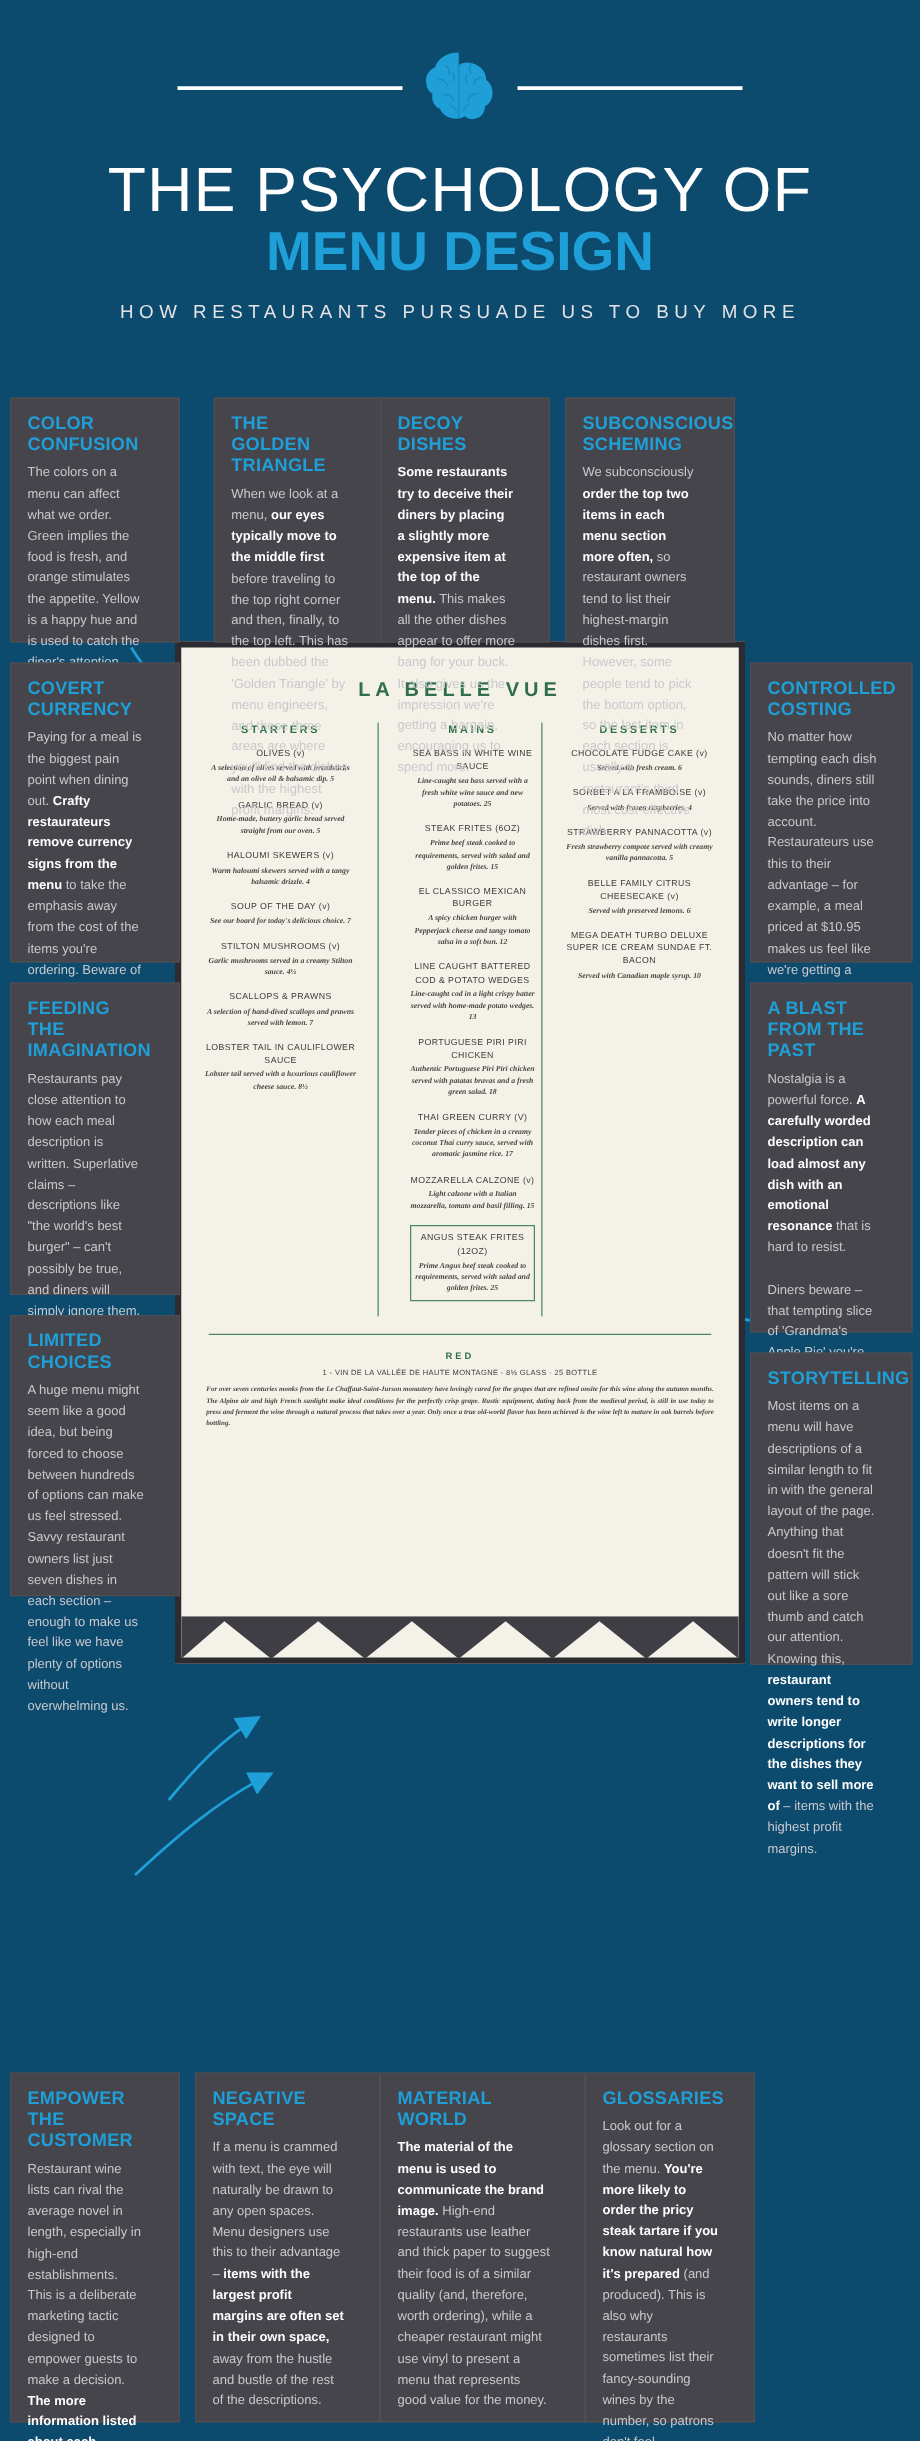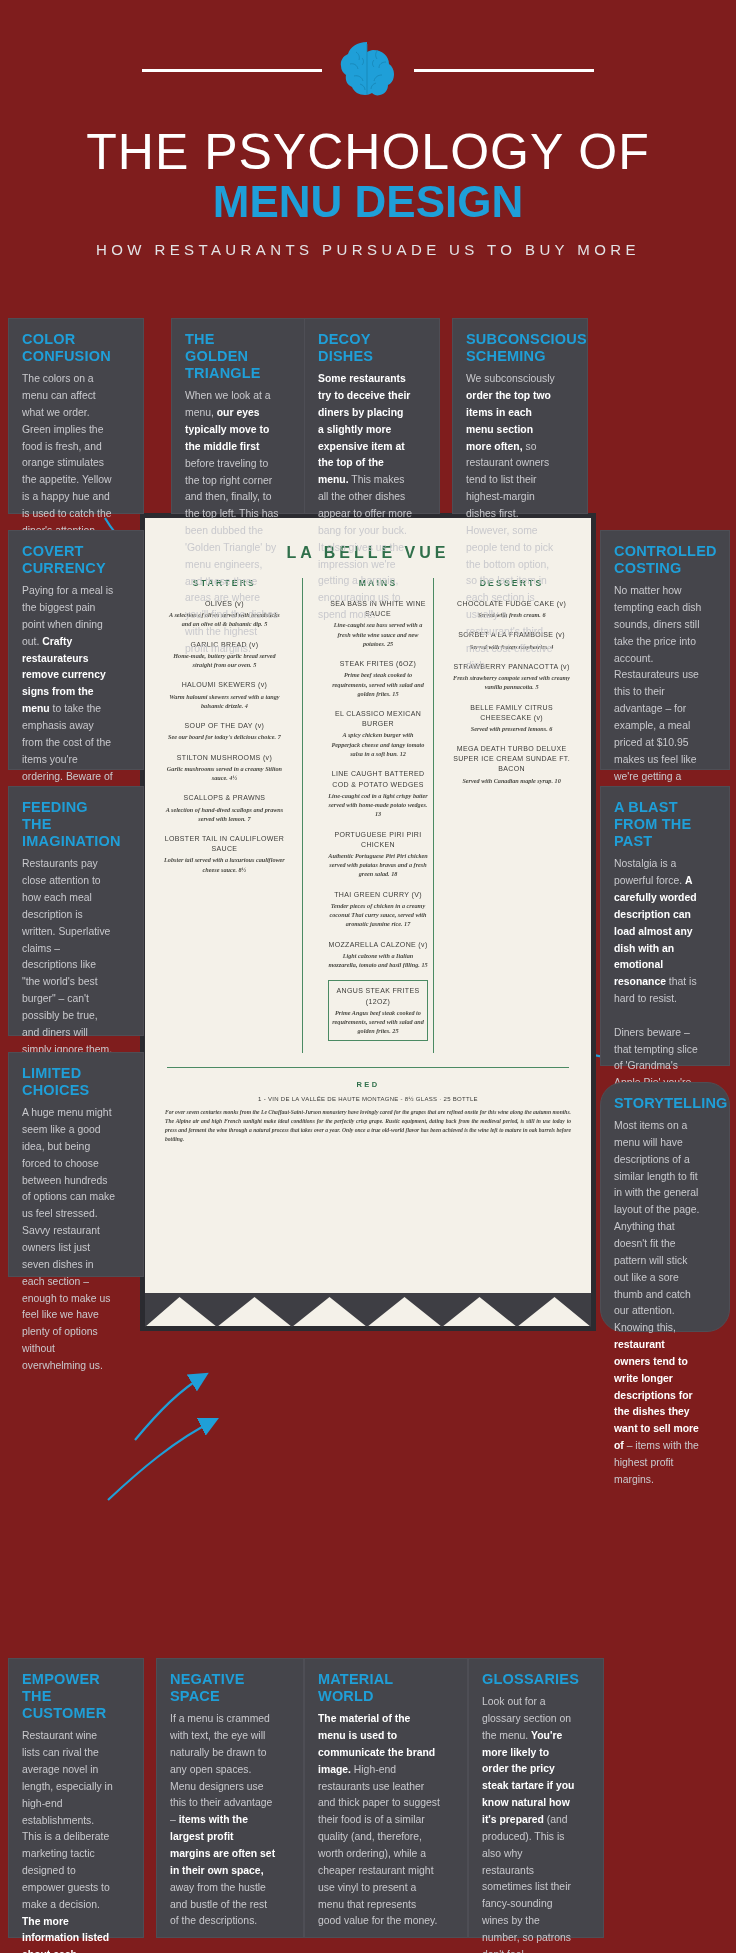--- a/index.html
+++ b/index.html
@@ -5,21 +5,21 @@
   * { box-sizing: border-box; margin: 0; padding: 0; }
   html, body {
     width: 736px;
     background: #3e3e44;
     font-family: "Liberation Sans", sans-serif;
   }
   .page {
     position: relative;
     width: 736px;
     height: 1953px;
-    background: #7f1d1d;
+    background: #0c4a6e;
     overflow: hidden;
   }
 
   
   .header { padding-top: 30px; text-align: center; }
   .brain-row {
     display: flex; align-items: center; justify-content: center;
     gap: 14px; height: 80px;
   }
   .rule { width: 180px; height: 3px; background: #ffffff; }
@@ -308,21 +308,21 @@
   <div class="card" style="left:600px; top:786px; width:130px; height:280px;">
     <h3>A BLAST FROM THE PAST</h3>
     <p>Nostalgia is a powerful force. <b>A carefully worded description can load almost any dish with an emotional resonance</b> that is hard to resist.<br><br>Diners beware – that tempting slice of 'Grandma's Apple Pie' you're about to order has probably been languishing in an industrial freezer for months.</p>
   </div>
 
   <div class="card" style="left:8px;  top:1052px; width:136px; height:225px;">
     <h3>LIMITED CHOICES</h3>
     <p>A huge menu might seem like a good idea, but being forced to choose between hundreds of options can make us feel stressed. Savvy restaurant owners list just seven dishes in each section – enough to make us feel like we have plenty of options without overwhelming us.</p>
   </div>
 
-  <div class="card" style="left:600px; top:1082px; width:130px; height:250px;border-radius:23px;">
+  <div class="card" style="left:600px; top:1082px; width:130px; height:250px;">
     <h3>STORYTELLING</h3>
     <p>Most items on a menu will have descriptions of a similar length to fit in with the general layout of the page. Anything that doesn't fit the pattern will stick out like a sore thumb and catch our attention. Knowing this, <b>restaurant owners tend to write longer descriptions for the dishes they want to sell more of</b> – items with the highest profit margins.</p>
   </div>
 
   <div class="card" style="left:8px;  top:1658px; width:136px; height:280px;">
     <h3>EMPOWER THE CUSTOMER</h3>
     <p>Restaurant wine lists can rival the average novel in length, especially in high-end establishments. This is a deliberate marketing tactic designed to empower guests to make a decision. <b>The more information listed about each vintage, the more likely we are to choose the wine.</b></p>
   </div>
 
   <div class="card" style="left:156px; top:1658px; width:148px; height:280px;">

